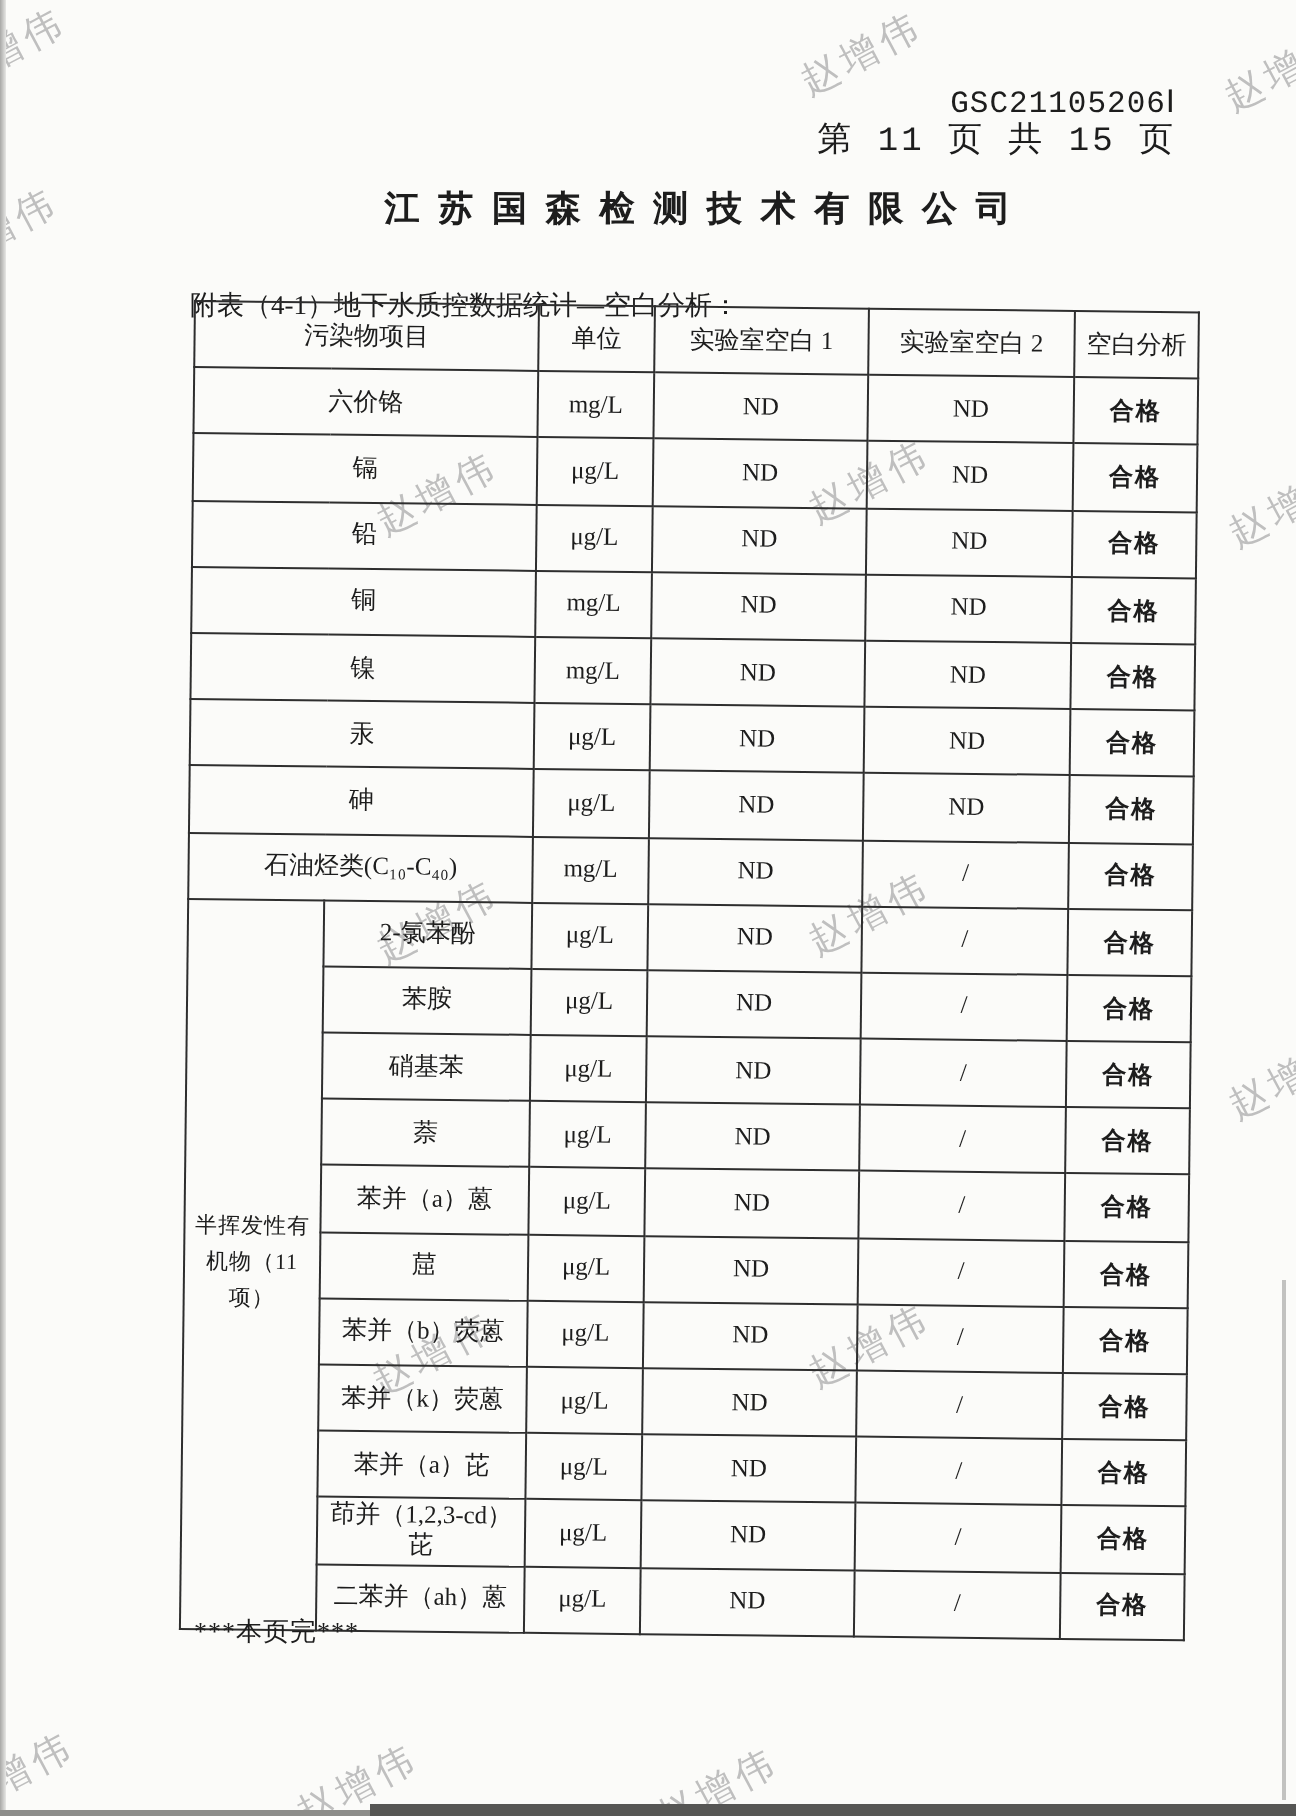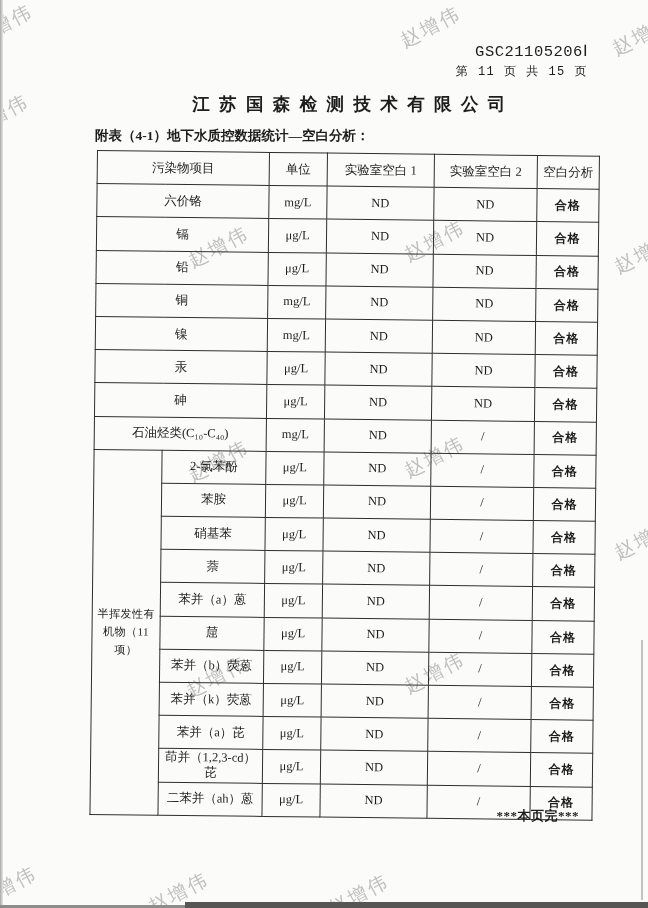--- a/index.html
+++ b/index.html
@@ -18,39 +18,39 @@
   
   .wm{
     position:absolute;transform:rotate(-28deg);transform-origin:center;
     font-family:"DejaVu Serif","Liberation Serif",serif;
     font-size:19px;letter-spacing:3px;color:var(--wm-color,#b5b5b5);
     opacity:.85;white-space:nowrap;pointer-events:none;user-select:none;
   }
   
   .doc-head{position:absolute;top:42px;right:60px;text-align:right;line-height:20px;font-family:Liberation Mono, monospace;}
   .doc-number{font-size:15.5px;letter-spacing:.5px;}
-  .page-number{font-size:12px;letter-spacing:1.5px;}
+  .page-number{font-size:17px;letter-spacing:1.5px;}
   .company-title{
     position:absolute;top:92px;left:50px;width:600px;text-align:center;
     font-size:17.5px;font-weight:bold;letter-spacing:2.5px;white-space:nowrap;
   }
-  .table-caption{position:absolute;top:127px;left:95px;font-size:13.5px;font-weight:bold;}
+  .table-caption{position:absolute;top:144px;left:95px;font-size:13.5px;font-weight:normal;}
   
   .table-wrap{position:absolute;top:150px;left:97px;transform:rotate(0.65deg);transform-origin:top left;}
   table.qc{border-collapse:collapse;table-layout:fixed;width:502px;}
   .qc th,.qc td{
     border:1.5px solid #2e2e2e;height:32.2px;padding:0;
     text-align:center;vertical-align:middle;
     font-size:12.5px;font-weight:normal;line-height:1.2;
   }
   .qc .c-group{font-size:11px;padding:0 3px;line-height:1.6;letter-spacing:.5px;}
   .qc .c-res{font-size:12px;letter-spacing:1px;font-weight:bold;}
   .page-footer{
-    position:absolute;top:807px;left:97px;width:482px;text-align:right;
-    font-size:13px;font-weight:bold;letter-spacing:.5px;
+    position:absolute;top:807px;left:97px;width:482px;text-align:left;
+    font-size:13px;font-weight:normal;letter-spacing:.5px;
   }
 </style>
 </head>
 <body>
 
 <div class="page">
 
   <span class="wm" style="left:-30px;top:12px">赵增伟</span>
   <span class="wm" style="left:398px;top:14px">赵增伟</span>
   <span class="wm" style="left:610px;top:22px">赵增伟</span>

